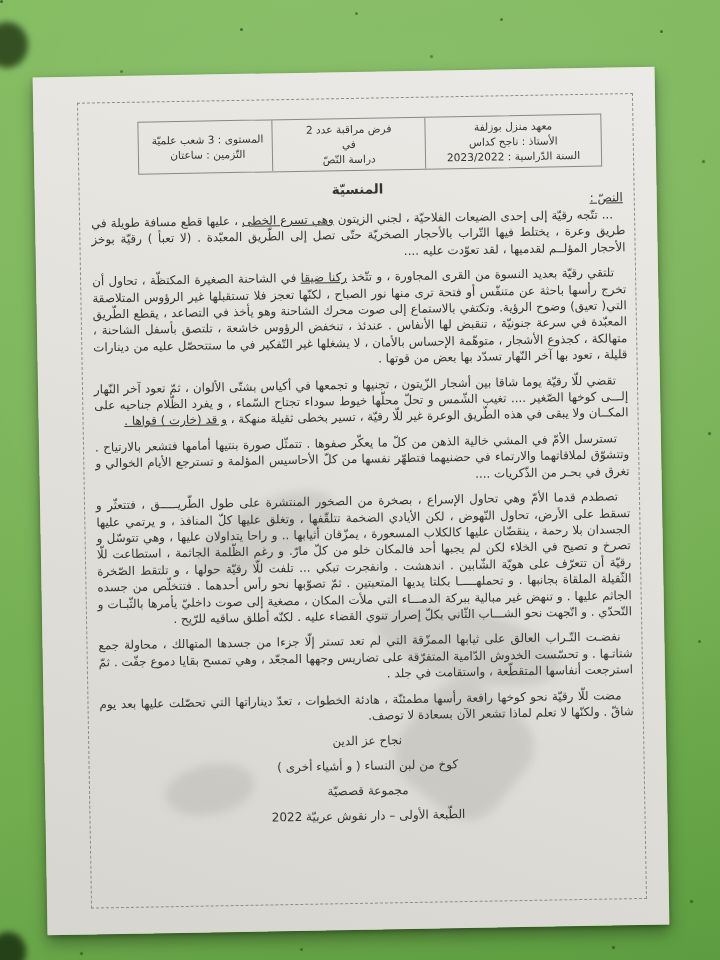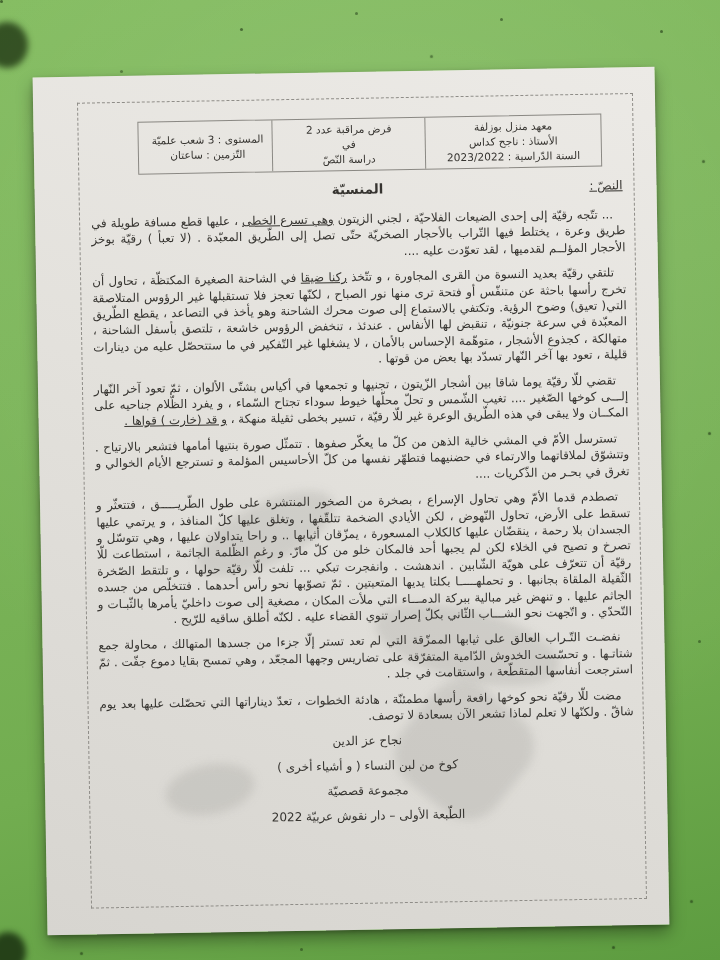--- a/index.html
+++ b/index.html
@@ -55,21 +55,21 @@
     display:flex;flex-direction:row;direction:rtl;
     width:462px;margin:6px 22px 0 0;
     border:1px solid var(--line);font-size:10.6px;line-height:15px;text-align:center;
   }
   .hcell{padding:3px 2px;display:flex;flex-direction:column;justify-content:center;}
   .hcell:nth-child(1){flex:0 0 37%;border-left:1px solid var(--line);}
   .hcell:nth-child(2){flex:0 0 32%;border-left:1px solid var(--line);}
   .hcell:nth-child(3){flex:0 0 27%;}
   
   .title-row{position:relative;height:24px;margin-top:10px;}
-  .nass-label{position:absolute;right:2px;top:2px;font-size:12px;text-decoration:underline;}
+  .nass-label{position:absolute;right:2px;top:14px;font-size:12px;text-decoration:underline;}
   .page-title{position:absolute;left:0;right:0;top:0;text-align:center;font-weight:bold;font-size:13.5px;}
   
   .tbody{margin-top:6px;font-size:11.9px;line-height:16.4px;text-align:justify;}
   .para{margin:0 0 9px 0;text-indent:12px;}
   .para .u{text-decoration:underline;}
   .footer{text-align:center;font-size:12px;}
   .footer div{margin-top:9px;line-height:16px;}
   .footer .author{margin-top:4px;}
 </style>
 </head>

